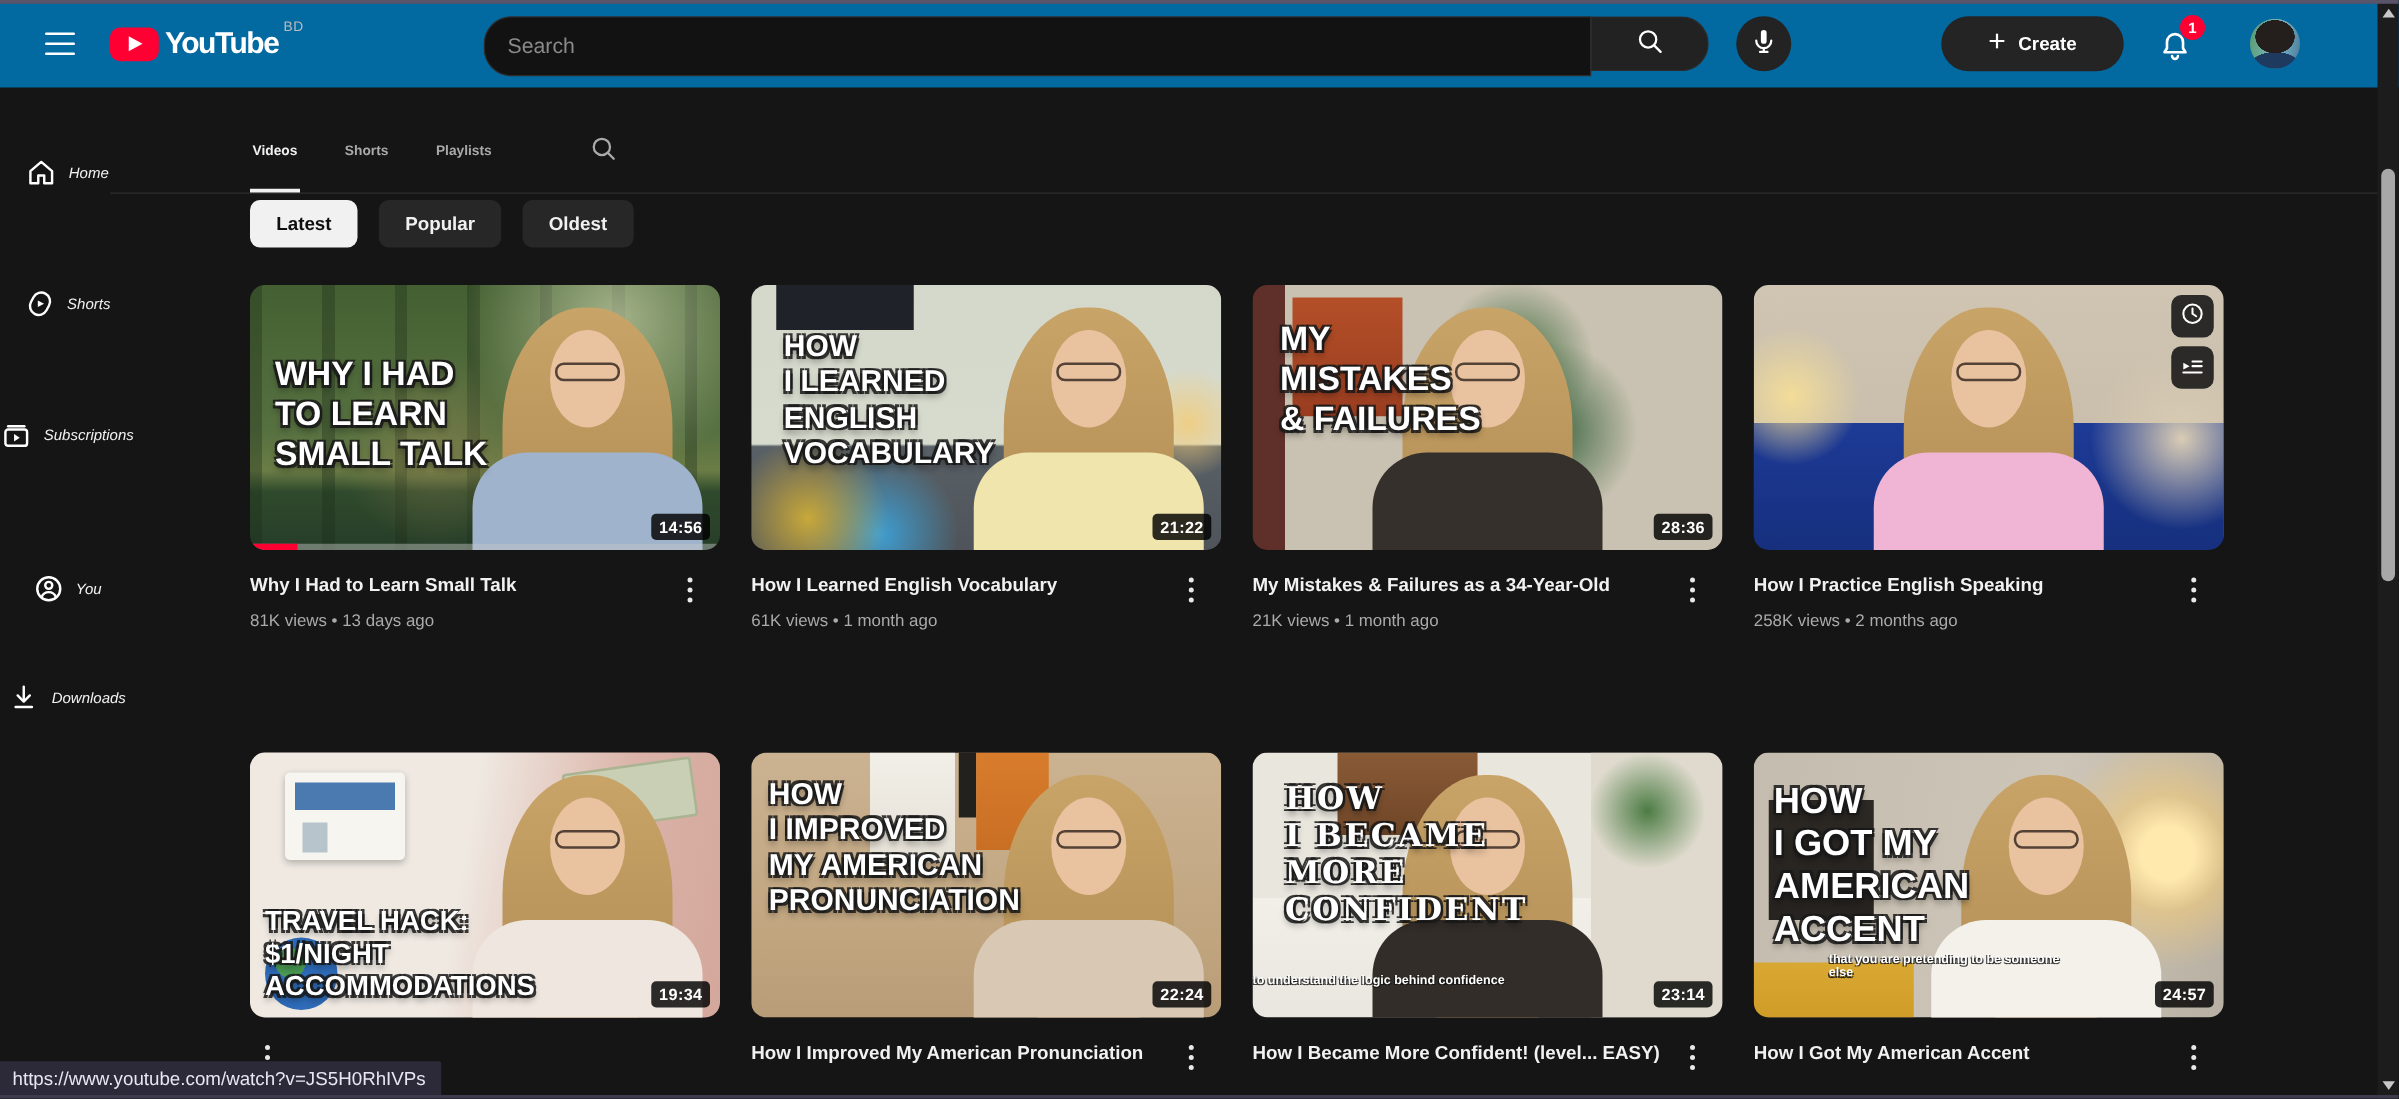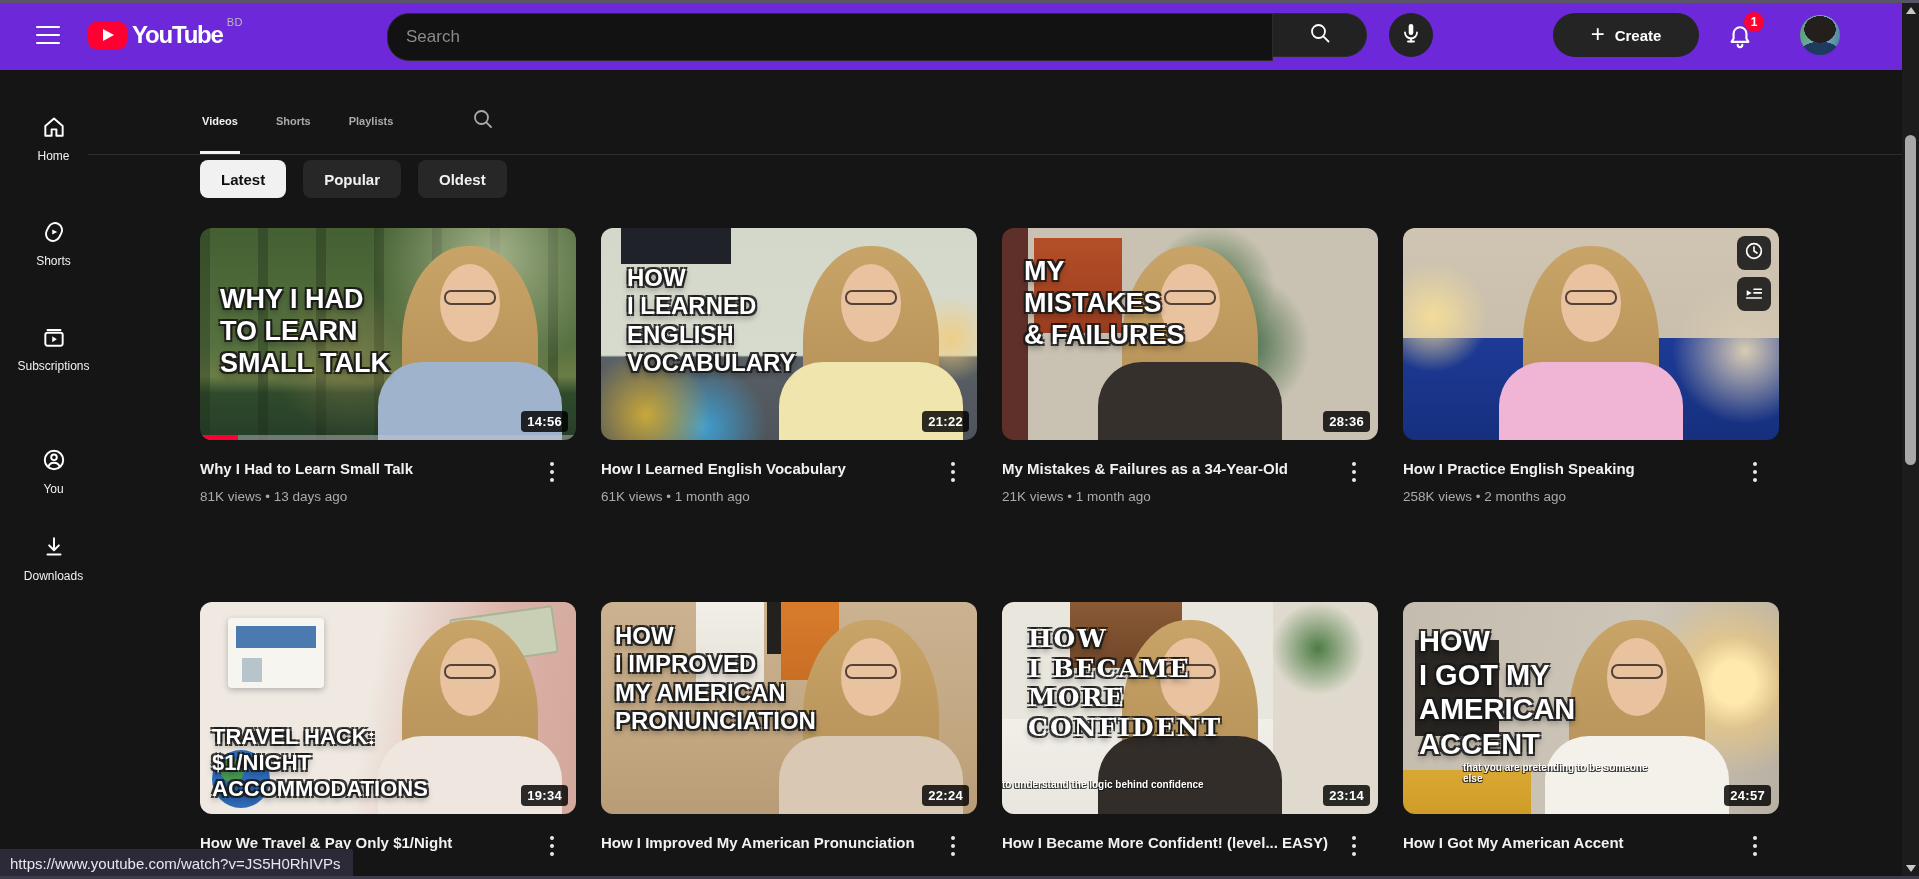--- a/index.html
+++ b/index.html
@@ -3,21 +3,21 @@
 <meta charset="utf-8">
 <style>
   * { margin:0; padding:0; box-sizing:border-box; }
   html,body { width:1919px; height:879px; overflow:hidden; background:#161616;
               font-family:"Liberation Sans", sans-serif; color:#f1f1f1; }
   #app { position:relative; width:1919px; height:879px; background:#151515; }
   .win-edge { position:absolute; left:0; right:0; height:3px; background:#5a5468; z-index:60; }
   .win-edge.top { top:0; } .win-edge.bottom { bottom:0; background:#3f3b4d; }
 
   
-  #masthead { position:absolute; top:0; left:0; width:1919px; height:70px; background:#6d28d9; z-index:30; }
+  #masthead { position:absolute; top:0; left:0; width:1919px; height:70px; background:#0369a1; z-index:30; }
   #hamburger { position:absolute; left:28px; top:15px; width:40px; height:40px; border-radius:50%;
                display:flex; flex-direction:column; justify-content:center; gap:6px; padding:0 8px; cursor:pointer; }
   #hamburger span { display:block; height:2px; background:#fff; border-radius:1px; }
   #logo { position:absolute; left:88px; top:18px; display:flex; align-items:flex-start; cursor:pointer; }
   #logo .play-badge { width:39px; height:27px; background:#ff0033; border-radius:8px; position:relative; margin-top:4px; }
   #logo .play-badge::after { content:''; position:absolute; left:15px; top:7px;
         border-left:11px solid #fff; border-top:6.5px solid transparent; border-bottom:6.5px solid transparent; }
   #logo .brand { font-size:24px; font-weight:bold; letter-spacing:-1.2px; color:#fff; margin-left:5px; margin-top:3px; }
   #logo .country { font-size:11px; color:#bbb; margin-left:4px; margin-top:-2px; letter-spacing:.5px; }
 
@@ -39,22 +39,22 @@
                 background:#ff0033; color:#fff; font-size:12px; font-weight:bold;
                 display:flex; align-items:center; justify-content:center; padding:0 5px; }
   #avatar { position:absolute; left:1800px; top:15px; width:40px; height:40px; border-radius:50%; cursor:pointer;
     background:
       radial-gradient(ellipse 26px 22px at 50% 36%, #241f1c 60%, rgba(0,0,0,0) 61%),
       radial-gradient(ellipse 34px 20px at 50% 98%, #1e3a5f 62%, rgba(0,0,0,0) 63%),
       linear-gradient(100deg, #5a9a6a, #7ab8c8 55%, #4a7a9a); }
 
   
   #sidebar { position:absolute; left:0; top:70px; width:107px; bottom:0; z-index:10; }
-  .side-item { position:absolute; left:0; width:107px; height:84px; display:flex; flex-direction:column;
-               align-items:center; justify-content:center; gap:9px; border-radius:10px; cursor:pointer; }
+  .side-item { position:absolute; left:0; width:107px; height:84px; display:flex; flex-direction:row;
+               align-items:center; justify-content:center; gap:9px; border-radius:10px; cursor:pointer;font-style:italic; }
   .side-item .s-label { font-size:12px; color:#f1f1f1; }
   .side-item svg { display:block; }
 
   
   #tabs { position:absolute; left:202px; top:88px; height:66px; display:flex; align-items:center; gap:38px; z-index:5; }
   .tab { font-size:11px; font-weight:bold; color:#aaa; position:relative; height:66px;
          display:flex; align-items:center; cursor:pointer; }
   .tab.active { color:#f1f1f1; }
   .tab.active::after { content:''; position:absolute; left:-2px; right:-2px; bottom:0; height:3px; background:#f1f1f1; }
   #tab-search { margin-left:40px; display:flex; align-items:center; cursor:pointer; }
@@ -450,24 +450,20 @@
             <div class="face"></div>
             <div class="glasses"></div>
             <div class="body"></div>
         </div>
         <div class="thumb-overlay ov5">TRAVEL HACK:
 $1/NIGHT
 ACCOMMODATIONS</div>
         <div class="duration">19:34</div>
       </div>
       <div class="info">
-        <div class="texts">
-          <div class="v-title">How We Travel &amp; Pay Only $1/Night</div>
-
-        </div>
         <div class="kebab">
             <i></i>
             <i></i>
             <i></i>
           </div>
       </div>
     </div>
 
     <div class="card">
       <div class="thumb tb6">

